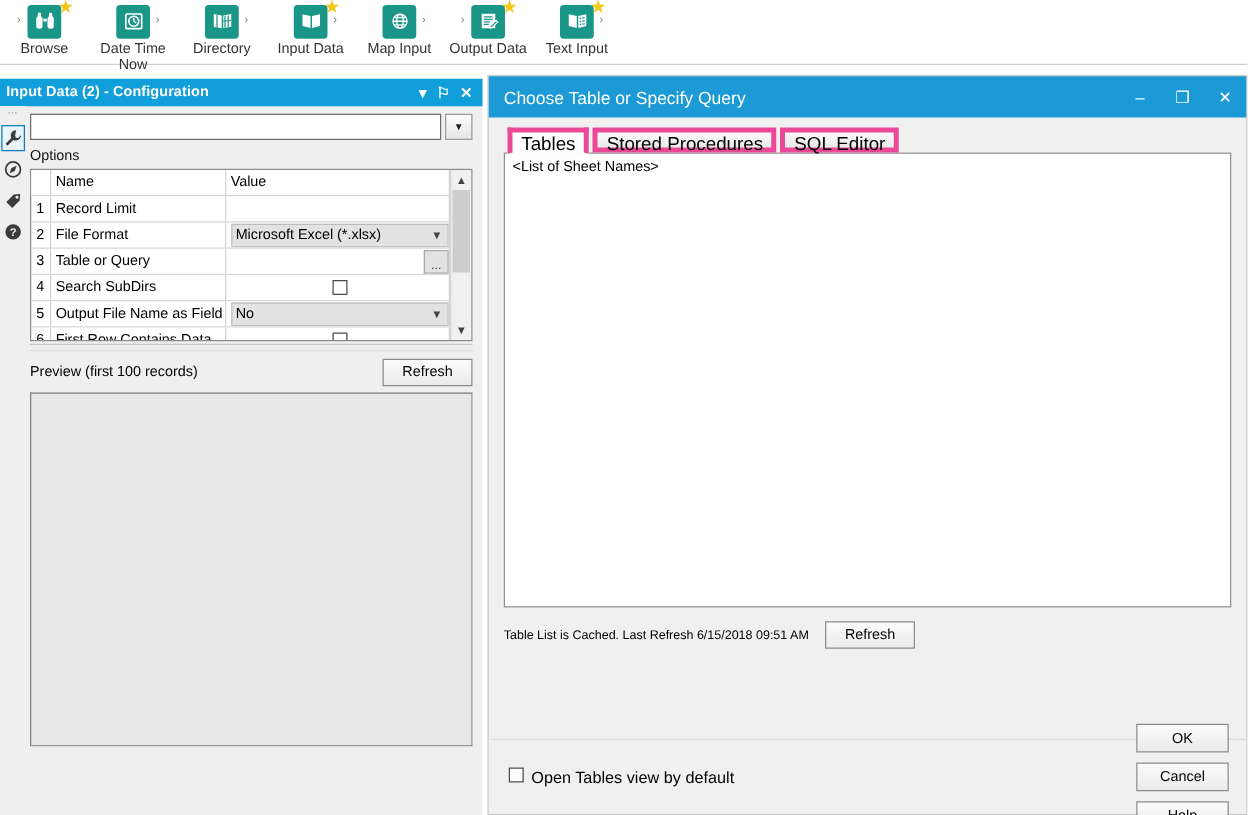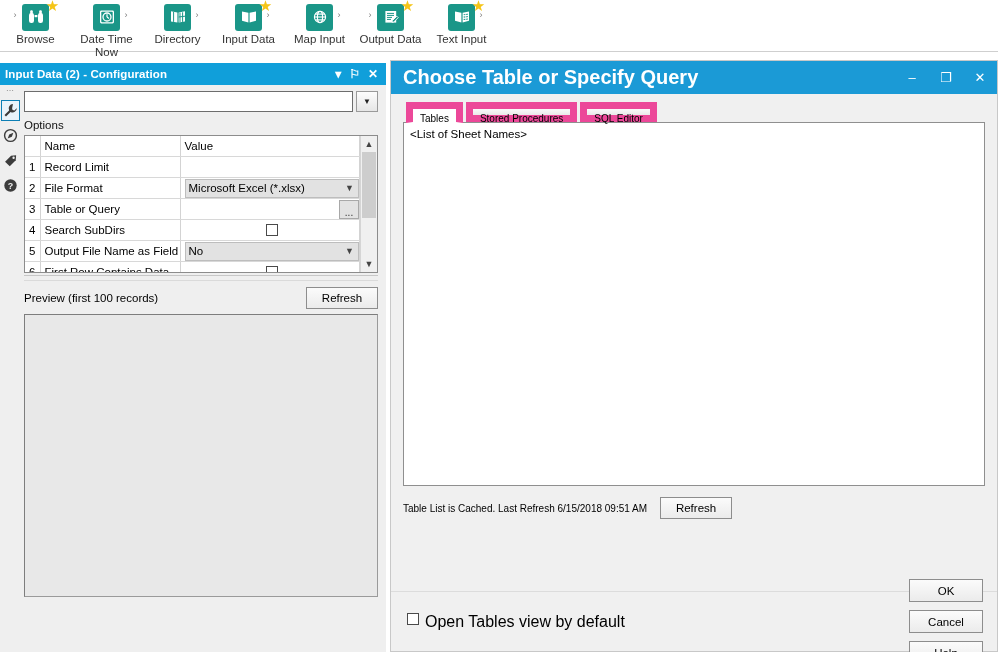--- a/index.html
+++ b/index.html
@@ -333,21 +333,21 @@
   }
   #dlg-titlebar {
     height: 33px;
     background: #1b9ad6;
     display: flex;
     align-items: center;
     color: #ffffff;
     padding-left: 12px;
     box-sizing: border-box;
   }
-  #dlg-title { flex: 1; font-size: 20px; font-weight: bold; }
+  #dlg-title { flex: 1; font-size: 14px; }
   .dlg-wbtn {
     width: 34px; height: 32px;
     display: flex; align-items: center; justify-content: center;
     color: #ffffff; font-size: 13px;
     cursor: default;
   }
   #dlg-body {
     padding: 8px 12px 0 12px;
     box-sizing: border-box;
     height: 497px;
@@ -355,23 +355,23 @@
   }
   #tabs {
     display: flex;
     align-items: flex-end;
     gap: 3px;
     position: relative;
     z-index: 2;
     margin-left: 3px;
   }
   .tab {
-    border: 7px solid #ec4899;
+    border: 4px solid #ec4899;
     background: linear-gradient(#fafafa,#e9e9e9);
-    font-size: 10px;
+    font-size: 15px;
     padding: 3px 7px 3px 7px;
     box-sizing: border-box;
     height: 20px;
     line-height: 13px;
     cursor: default;
   }
   .tab.active {
     background: #ffffff;
     border-bottom: 1px solid #ffffff;
     margin-bottom: -1px;
@@ -406,21 +406,21 @@
     border-top: 1px solid #dcdcdc;
     box-sizing: border-box;
     display: flex;
     align-items: center;
     padding: 0 14px 0 16px;
   }
   #open-default {
     display: flex;
     gap: 6px;
     flex: 1;
-    font-size: 16px;
+    font-size: 13px;
   }
   #footer-buttons { display: flex; gap: 8px; flex-direction: column; }
   #footer-buttons .btn { min-width: 74px; height: 23px; }
 </style>
 </head>
 <body>
 
 <div id="toolbar">
 
   <div class="tool">

